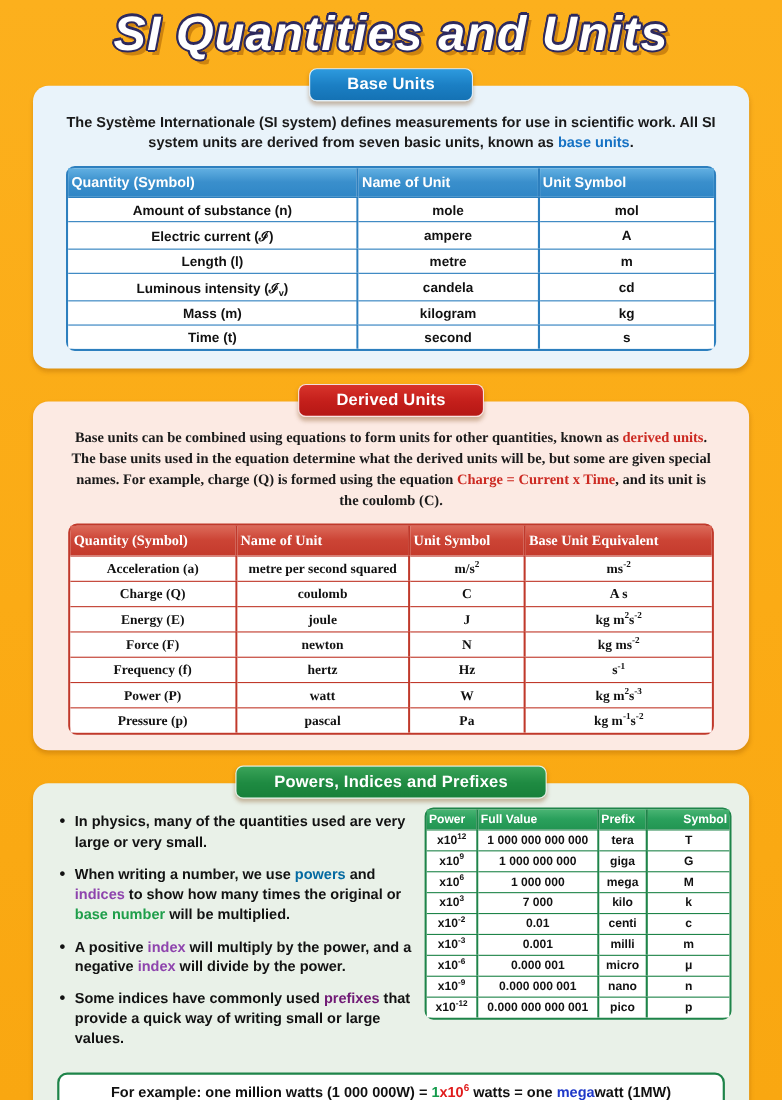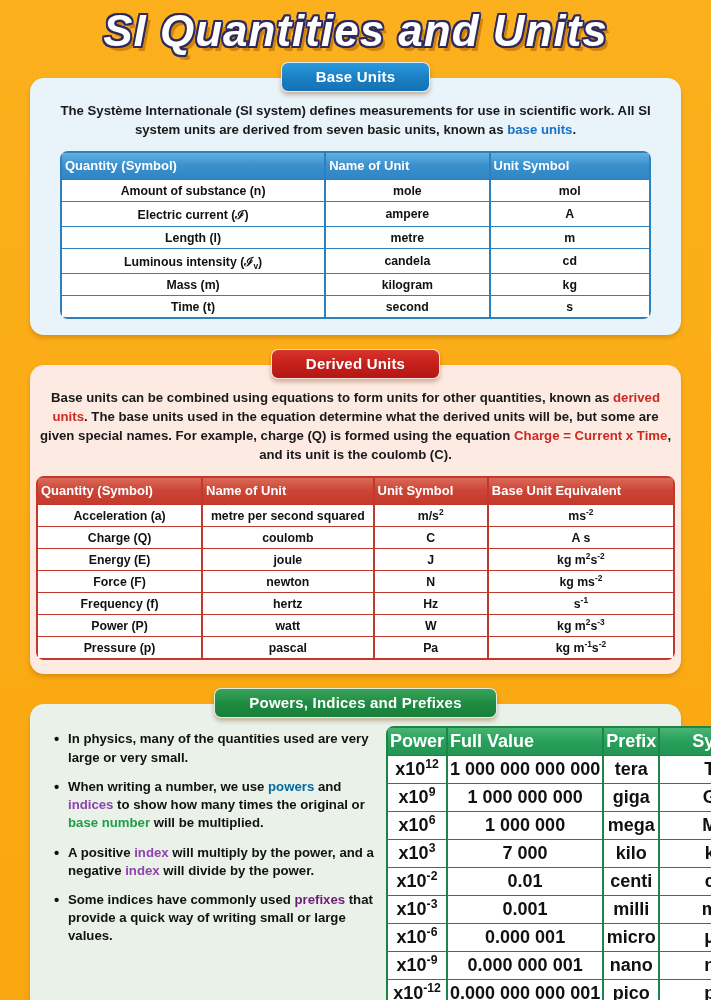--- a/index.html
+++ b/index.html
@@ -50,21 +50,21 @@
   .banner.red   { background: linear-gradient(180deg,#d8342b 0%, #c41f1b 52%, #b51714 100%); }
   .banner.green { background: linear-gradient(180deg,#3aa359 0%, #1f8b42 52%, #17803a 100%); }
 
   
   .panel {
     border-radius: 14px;
     box-shadow: 0 3px 4px rgba(150,80,0,.30);
     position: relative;
   }
   .panel.blue  { background:#E9F3FA; margin-top:-14px; padding: 24px 22px 16px; }
-  .panel.red   { background:#FCEAE3; margin-top:-14px; padding: 24px 4px 14px; }
+  .panel.red   { background:#FCEAE3; margin-top:-14px; padding: 24px 30px 14px; font-family: Liberation Serif, serif; }
   .panel.green { background:#E9F1E8; margin-top:-14px; padding: 22px 16px 14px; }
 
   .sec-gap { height: 14px; }
 
   
   .intro {
     font-size: 13.2px;
     font-weight: bold;
     color:#1a1a1a;
     line-height: 1.42;
@@ -99,21 +99,21 @@
   .t-red th:last-child { border-right:none; }
   .t-red td { border-top:1.5px solid #C0392B; border-right:2px solid #C0392B; }
   .t-red td:last-child { border-right:none; }
 
   
   .t-green { border:2px solid #1E8449; border-radius:8px; }
   .t-green th { background: linear-gradient(180deg,#49b473 0%, #2aa05c 48%, #229552 100%); border-right:2px solid #1E8449; }
   .t-green th:last-child { border-right:none;padding-left:32px; }
   .t-green td { border-top:1.5px solid #1E8449; border-right:2px solid #1E8449; }
   .t-green td:last-child { border-right:none; }
-  .t-green th, .t-green td { font-size:18px; padding:3px 2px; }
+  .t-green th, .t-green td { font-size:11px; padding:3px 2px; }
 
   sup, sub { font-size:.68em; line-height:0; }
   sup { vertical-align: super; }
   sub { vertical-align: sub; }
 
   
   .powers-row { display:flex; gap:10px; align-items:flex-start; }
   .bullets { flex: 0 0 330px; padding: 4px 0 0 8px; }
   .bullet {
     font-size:13.2px; font-weight:bold; color:#121212;

